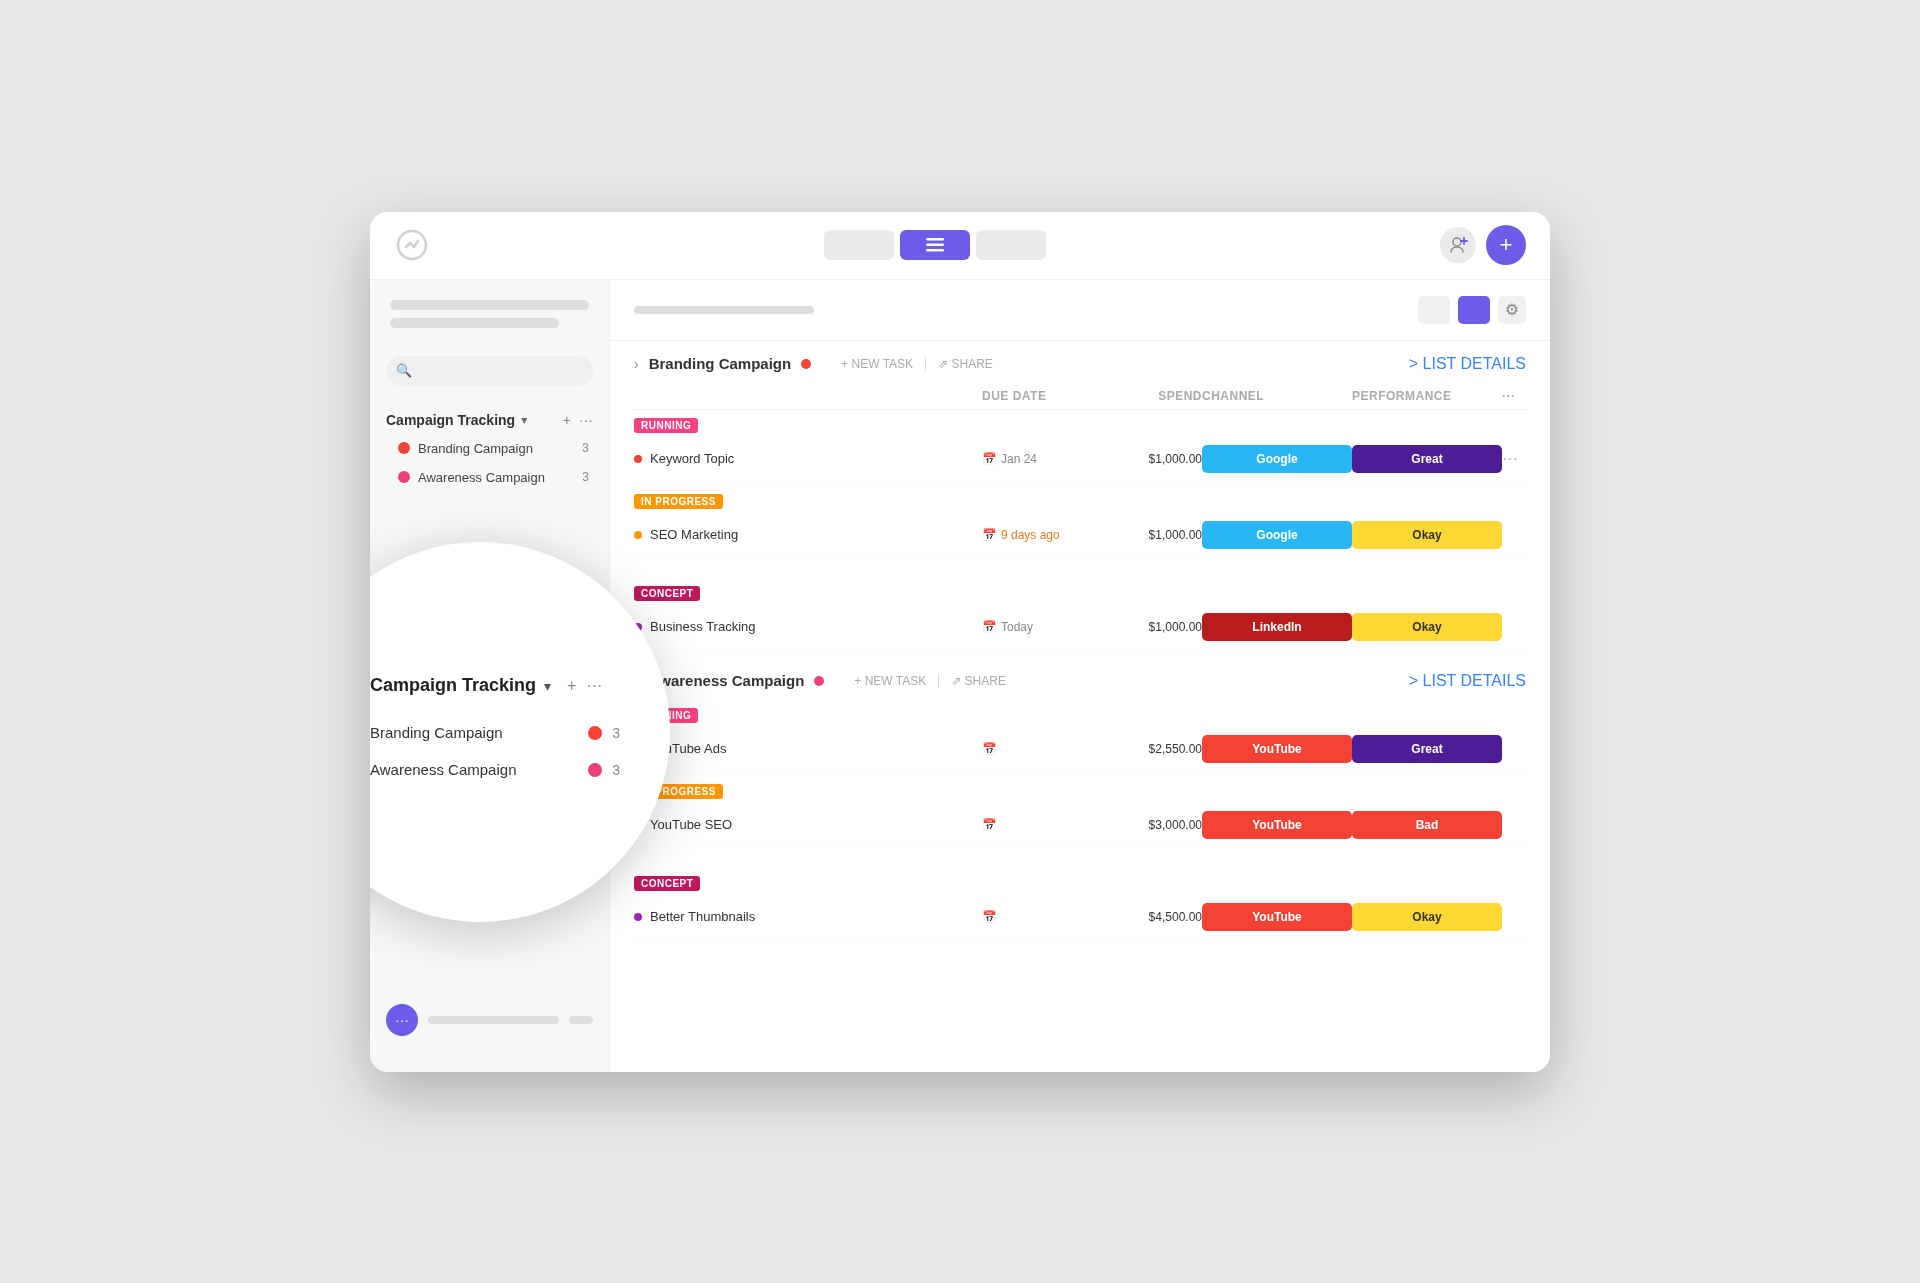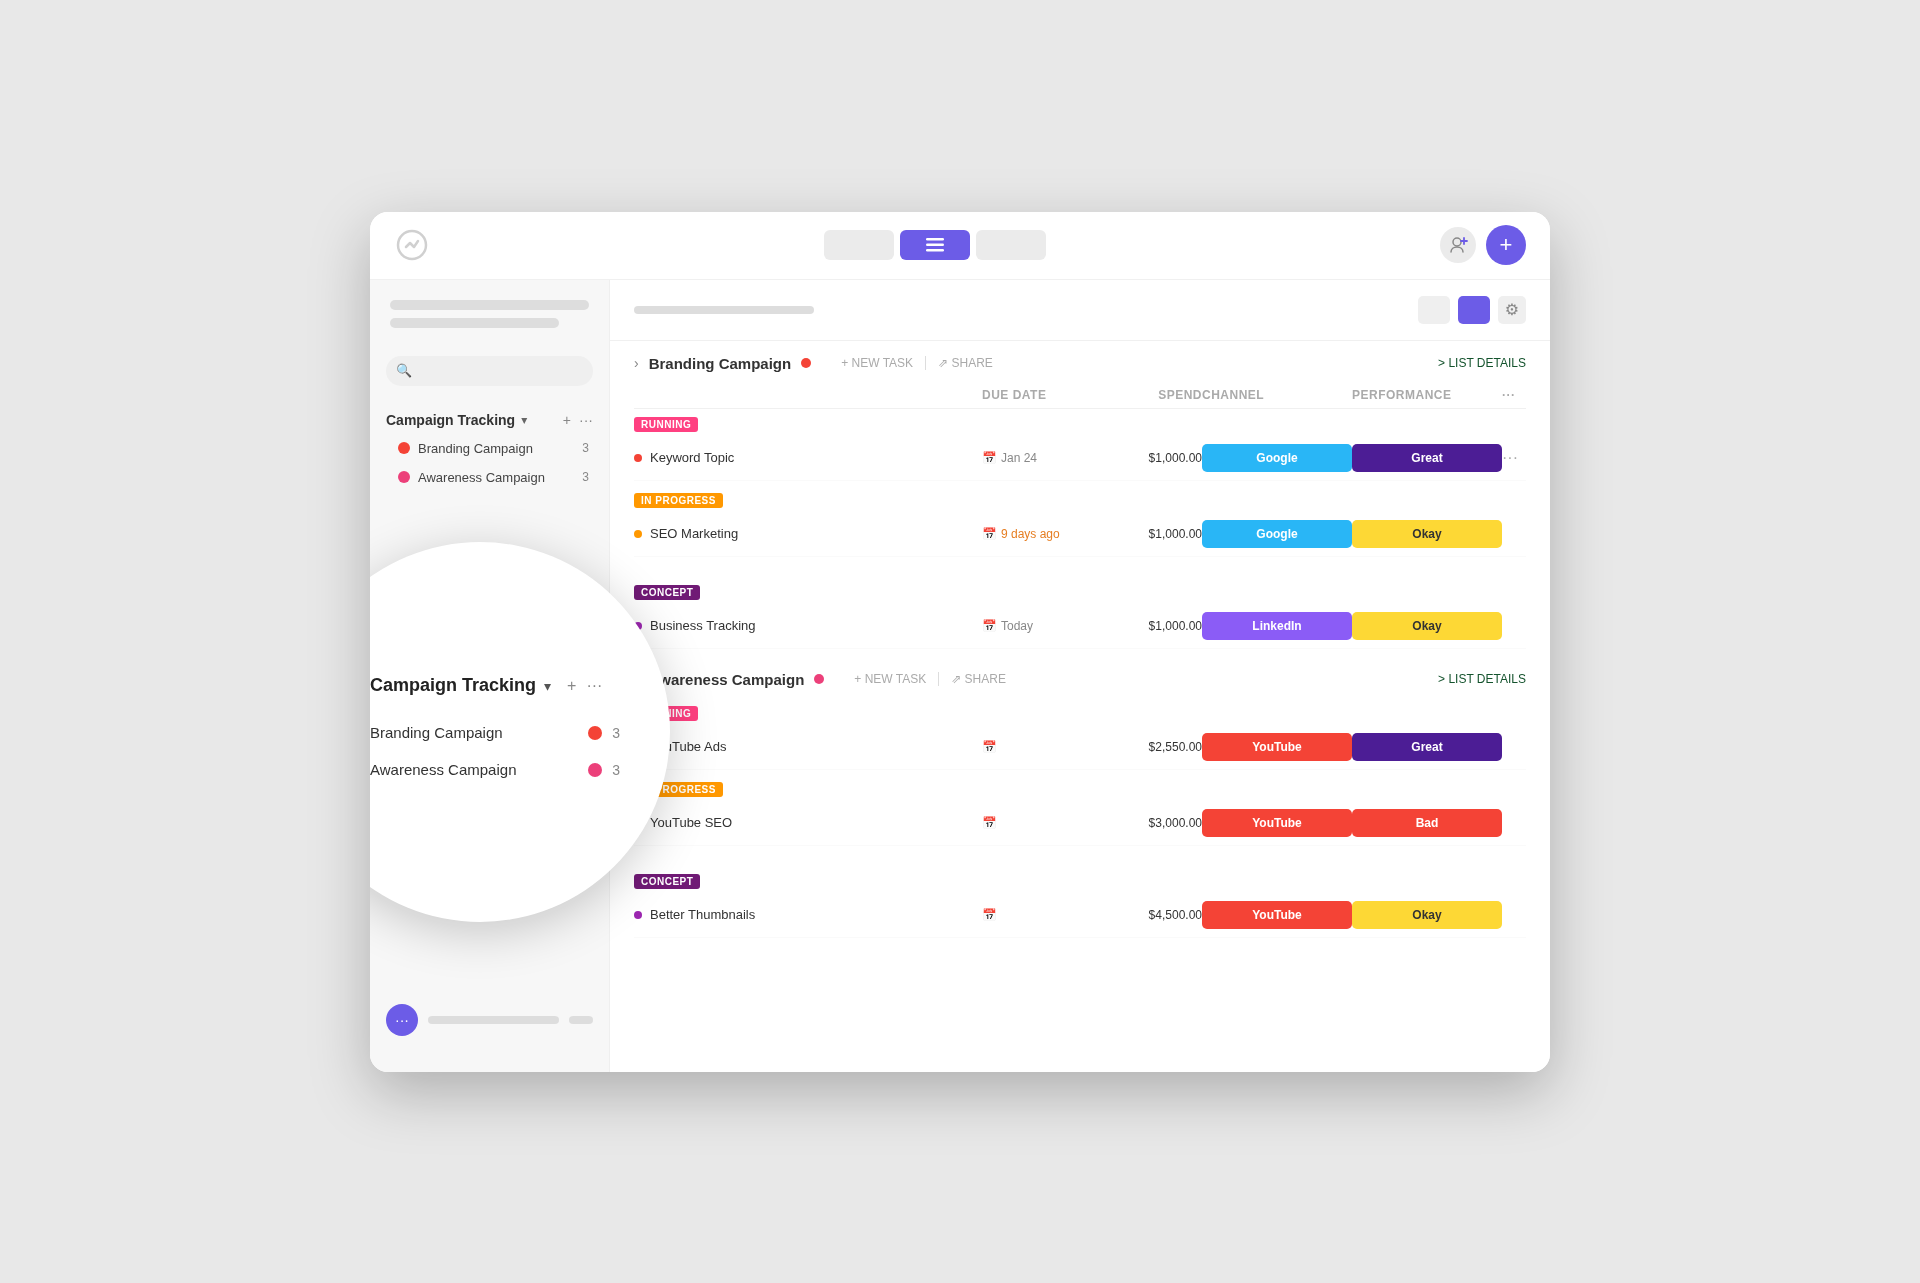--- a/index.html
+++ b/index.html
@@ -285,22 +285,22 @@
     .list-action-btn {
       font-size: 12px;
       color: #aaa;
       cursor: pointer;
       display: flex;
       align-items: center;
       gap: 4px;
     }
     .list-details-btn {
       margin-left: auto;
-      font-size: 12px;
-      color: #14532d;
+      font-size: 16px;
+      color: #3b82f6;
       cursor: pointer;
     }
 
     
     .col-headers {
       display: grid;
       grid-template-columns: 1fr 120px 100px 150px 150px 24px;
       padding: 6px 0;
       border-bottom: 1px solid #f0f0f0;
     }
@@ -322,21 +322,21 @@
       font-size: 10px;
       font-weight: 700;
       color: #fff;
       padding: 2px 7px;
       border-radius: 3px;
       margin: 8px 0 4px;
       letter-spacing: 0.5px;
     }
     .status-running { background: #ff4081; }
     .status-inprogress { background: #ff9800; }
-    .status-concept { background: #701a75; margin-top: 24px; }
+    .status-concept { background: #be185d; margin-top: 24px; }
 
     
     .task-row {
       display: grid;
       grid-template-columns: 1fr 120px 100px 150px 150px 24px;
       align-items: center;
       padding: 8px 0;
       border-bottom: 1px solid #fafafa;
     }
     .task-name-cell {
@@ -371,21 +371,21 @@
       align-items: center;
       justify-content: center;
       height: 28px;
       border-radius: 5px;
       font-size: 12px;
       font-weight: 600;
       color: #fff;
       cursor: pointer;
     }
     .channel-google { background: #29b6f6; }
-    .channel-linkedin { background: #8b5cf6; }
+    .channel-linkedin { background: #b91c1c; }
     .channel-youtube { background: #f44336; }
 
     .perf-badge {
       display: flex;
       align-items: center;
       justify-content: center;
       height: 28px;
       border-radius: 5px;
       font-size: 12px;
       font-weight: 600;

